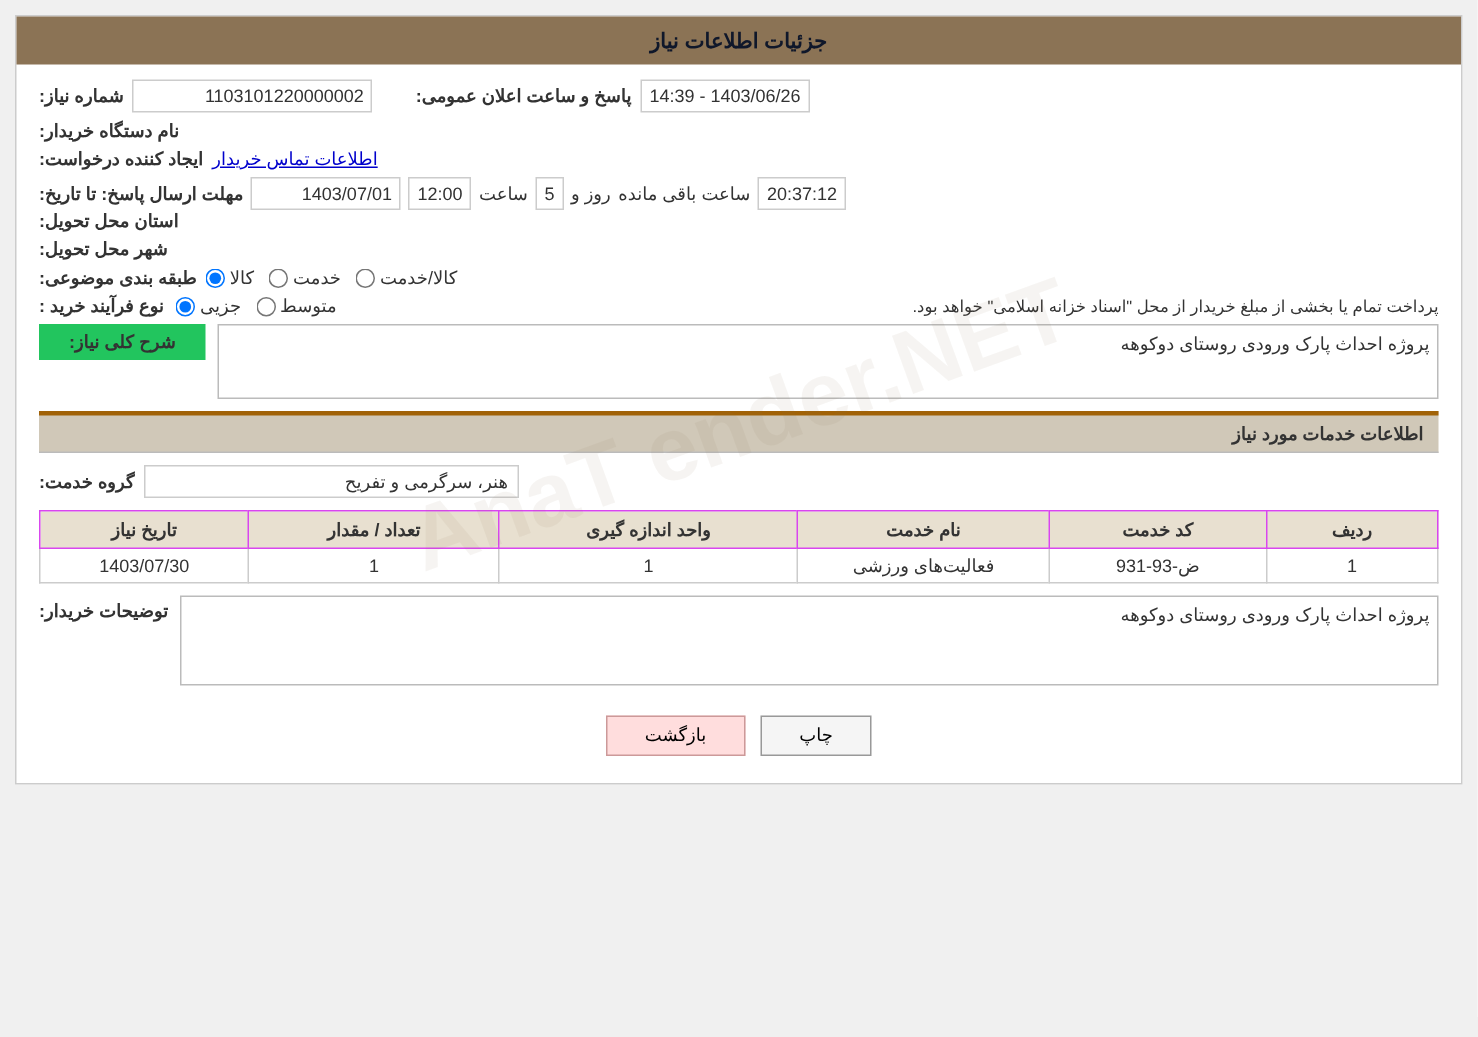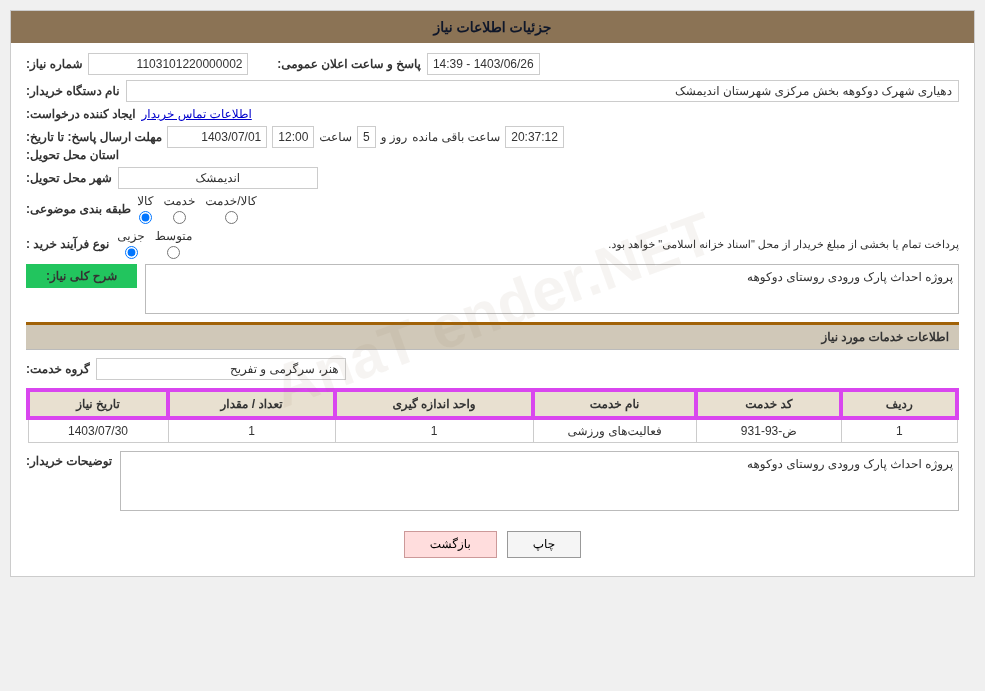--- a/index.html
+++ b/index.html
@@ -67,42 +67,41 @@
     }
     .radio-group {
       display: flex;
       align-items: center;
       gap: 10px;
     }
     .radio-item {
       display: flex;
       align-items: center;
       gap: 3px;
-      flex-direction: column;
     }
     .section-header {
       background: #d0c8b8;
       padding: 5px 10px;
       font-weight: bold;
       text-align: right;
       border-top: 3px solid #a16207;
       border-bottom: 1px solid #bbb;
       margin: 8px 0;
     }
     .table-section {
       margin: 8px 0;
     }
     table {
       width: 100%;
       border-collapse: collapse;
       font-size: 12px;
     }
     th {
       background: #e8e0d0;
-      border: 4px solid #d946ef;
+      border: 1px solid #d946ef;
       padding: 5px 24px;
       text-align: center;
       font-weight: bold;
     }
     td {
       border: 1px solid #ccc;
       padding: 4px 8px;
       text-align: center;
     }
     tr:nth-child(even) td { background: #f9f9f9; }
@@ -173,21 +172,20 @@
 
       <div class="general-row">
         <span class="small-box">1403/06/26 - 14:39</span>
         <span class="inline-label">پاسخ و ساعت اعلان عمومی:</span>
         &nbsp;&nbsp;&nbsp;&nbsp;&nbsp;
         <span class="small-box" style="min-width:160px;">1103101220000002</span>
         <span class="inline-label">شماره نیاز:</span>
       </div>
 
       <div class="general-row">
-        <span class="form-value-wide" style="min-width:400px; text-align:right;">دهیاری شهرک دوکوهه بخش مرکزی شهرستان اندیمشک</span>
         <span class="inline-label">نام دستگاه خریدار:</span>
       </div>
 
       <div class="general-row">
         <span class="link-blue">اطلاعات تماس خریدار</span>
         <span class="inline-label">ایجاد کننده درخواست:</span>
       </div>
 
       <div class="deadline-row">
         <span class="small-box">20:37:12</span>
@@ -198,21 +196,20 @@
         <span class="small-box">12:00</span>
         <span class="small-box" style="min-width:100px;">1403/07/01</span>
         <span class="inline-label">مهلت ارسال پاسخ: تا تاریخ:</span>
       </div>
 
       <div class="general-row">
         <span class="inline-label">استان محل تحویل:</span>
       </div>
 
       <div class="general-row">
-        <span class="form-value" style="min-width:200px;">اندیمشک</span>
         <span class="inline-label">شهر محل تحویل:</span>
       </div>
 
       <div class="general-row">
         <div class="radio-group">
           <div class="radio-item">
             <span>کالا/خدمت</span>
             <input type="radio" name="category" style="">
           </div>
           <div class="radio-item">

